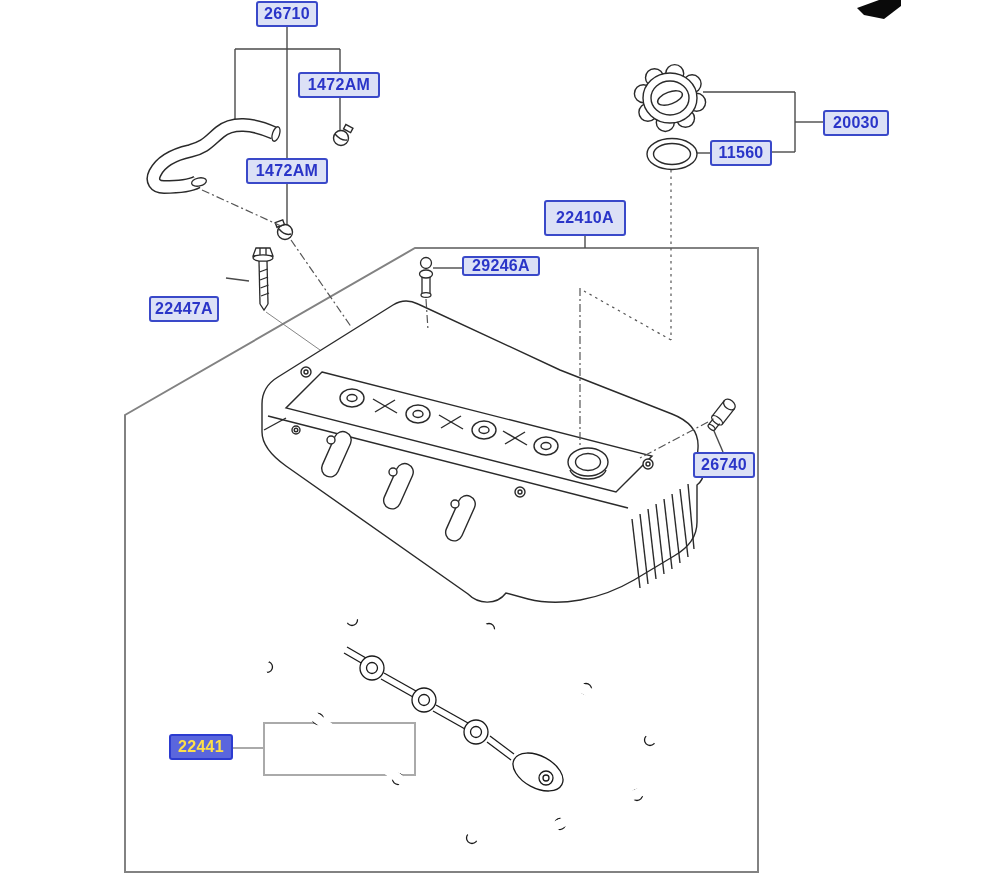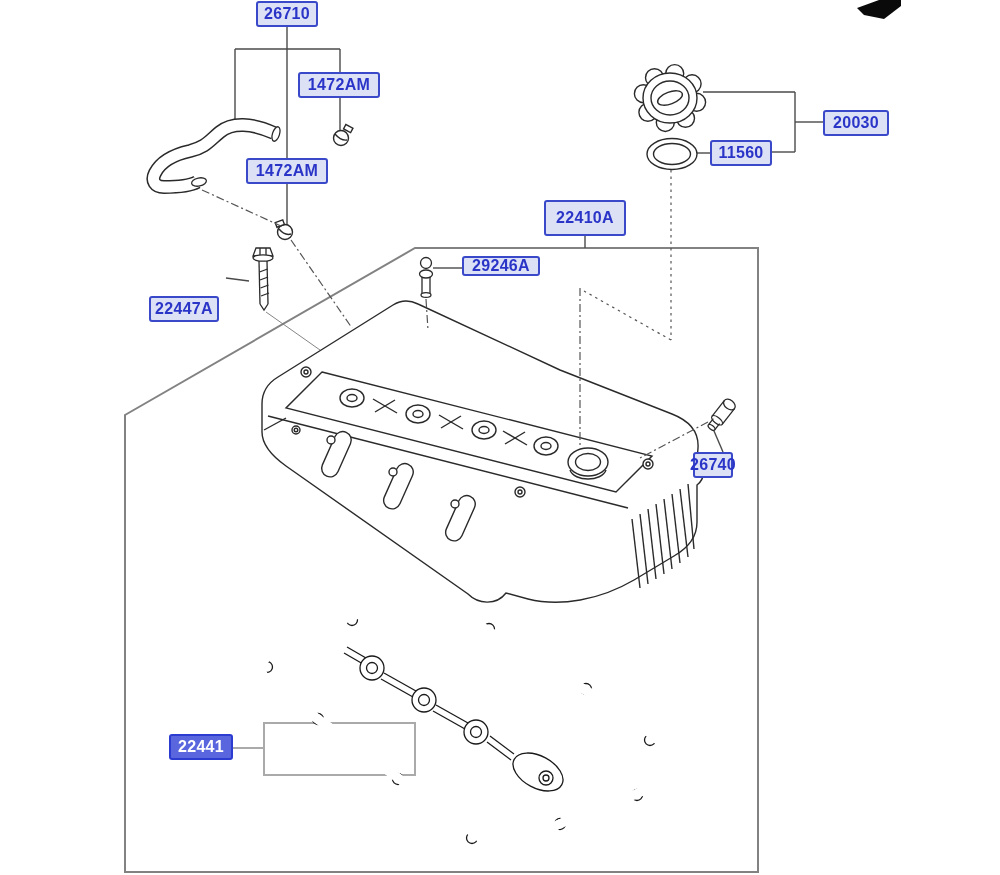--- a/index.html
+++ b/index.html
@@ -6,21 +6,21 @@
   #stage{position:relative;width:1000px;height:875px;background:#ffffff;overflow:hidden;
          font-family:"Liberation Sans",sans-serif;}
   #drawing{position:absolute;left:0;top:0;}
   .part-label{
     position:absolute;display:flex;align-items:center;justify-content:center;
     box-sizing:border-box;
     font:bold 16px "Liberation Sans",sans-serif;
     color:#2a35c8;background:#dce1f6;border:2px solid #3a49c9;border-radius:3px;
     letter-spacing:.3px;cursor:pointer;
   }
-  .part-label.selected{background:#5a66dd;color:#ffffff;border-color:#2c3bd0;}
+  .part-label.selected{background:#5a66dd;color:#fde047;border-color:#2c3bd0;}
 </style>
 </head>
 <body>
 
 <div id="stage">
 
   <svg id="drawing" width="1000" height="875" viewBox="0 0 1000 875">
 
     <path d="M 125,415 L 415,248 L 758,248 L 758,872 L 125,872 Z" fill="none" stroke="#828282" stroke-width="2"></path>
 
@@ -238,17 +238,17 @@
   <div class="part-label" style="left:823px;top:110px;width:66px;height:26px;">20030</div>
 
   <div class="part-label" style="left:710px;top:140px;width:62px;height:26px;">11560</div>
 
   <div class="part-label" style="left:544px;top:200px;width:82px;height:36px;">22410A</div>
 
   <div class="part-label" style="left:462px;top:256px;width:78px;height:20px;">29246A</div>
 
   <div class="part-label" style="left:149px;top:264px;width:70px;height:26px;margin-top:32px;">22447A</div>
 
-  <div class="part-label" style="left:693px;top:452px;width:40px;height:26px;">26740</div>
+  <div class="part-label" style="left:693px;top:452px;width:62px;height:26px;">26740</div>
 
   <div class="part-label selected" style="left:169px;top:734px;width:64px;height:26px;">22441</div>
 
 </div>
 
 </body></html>

